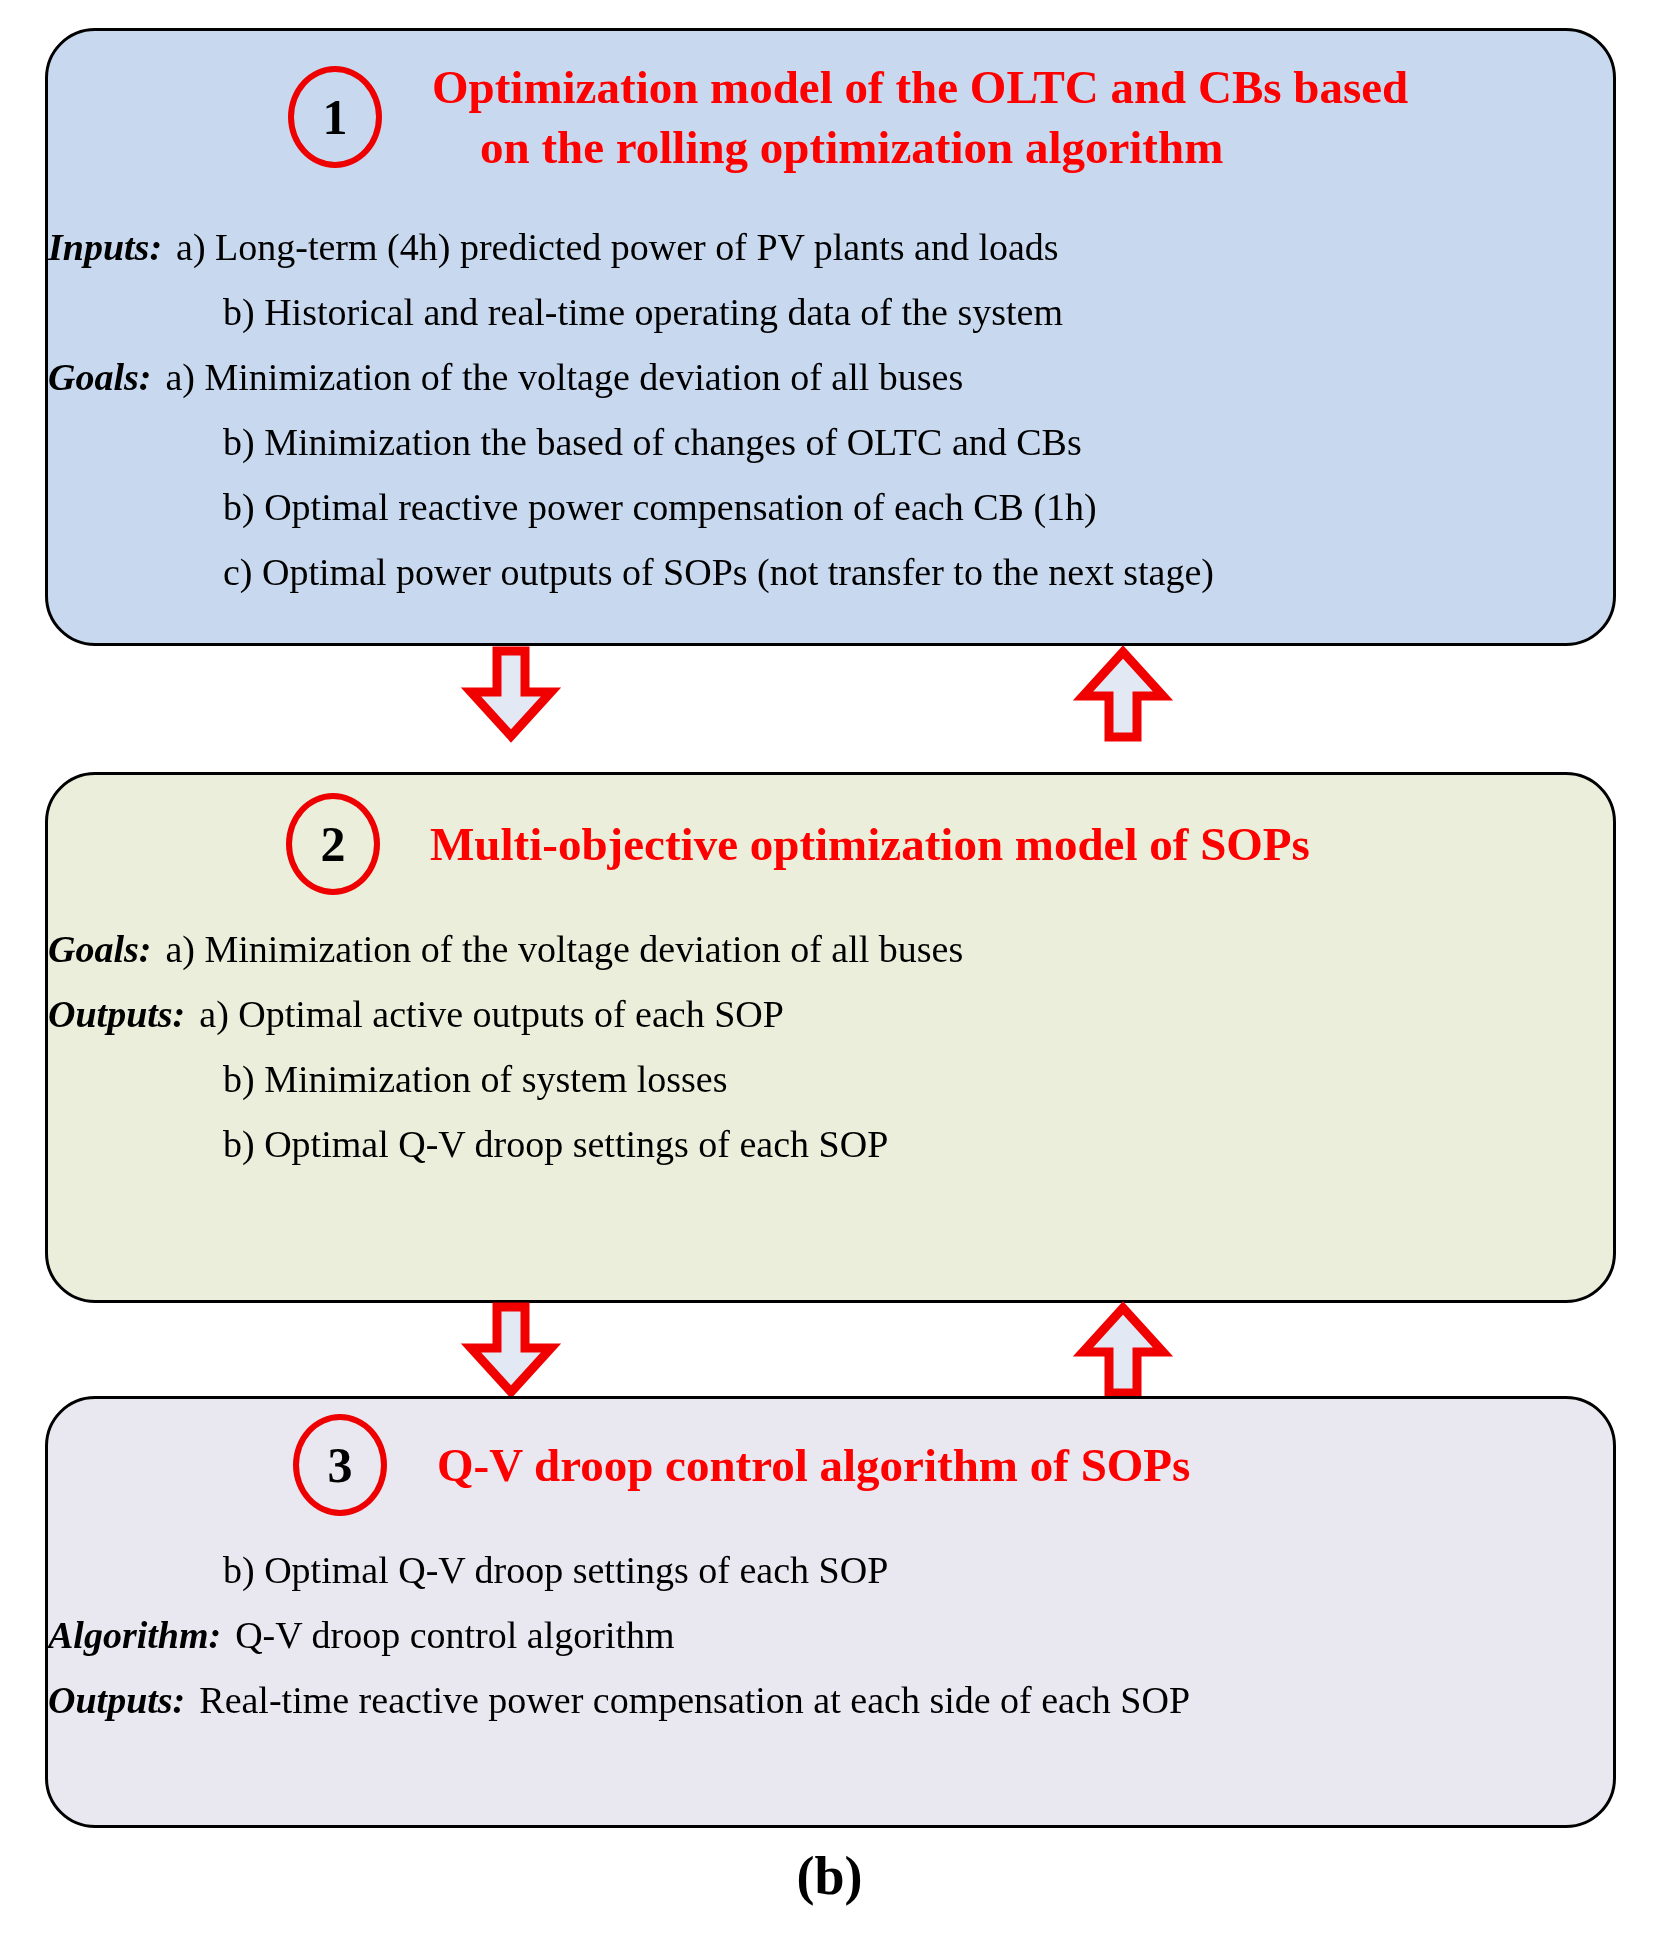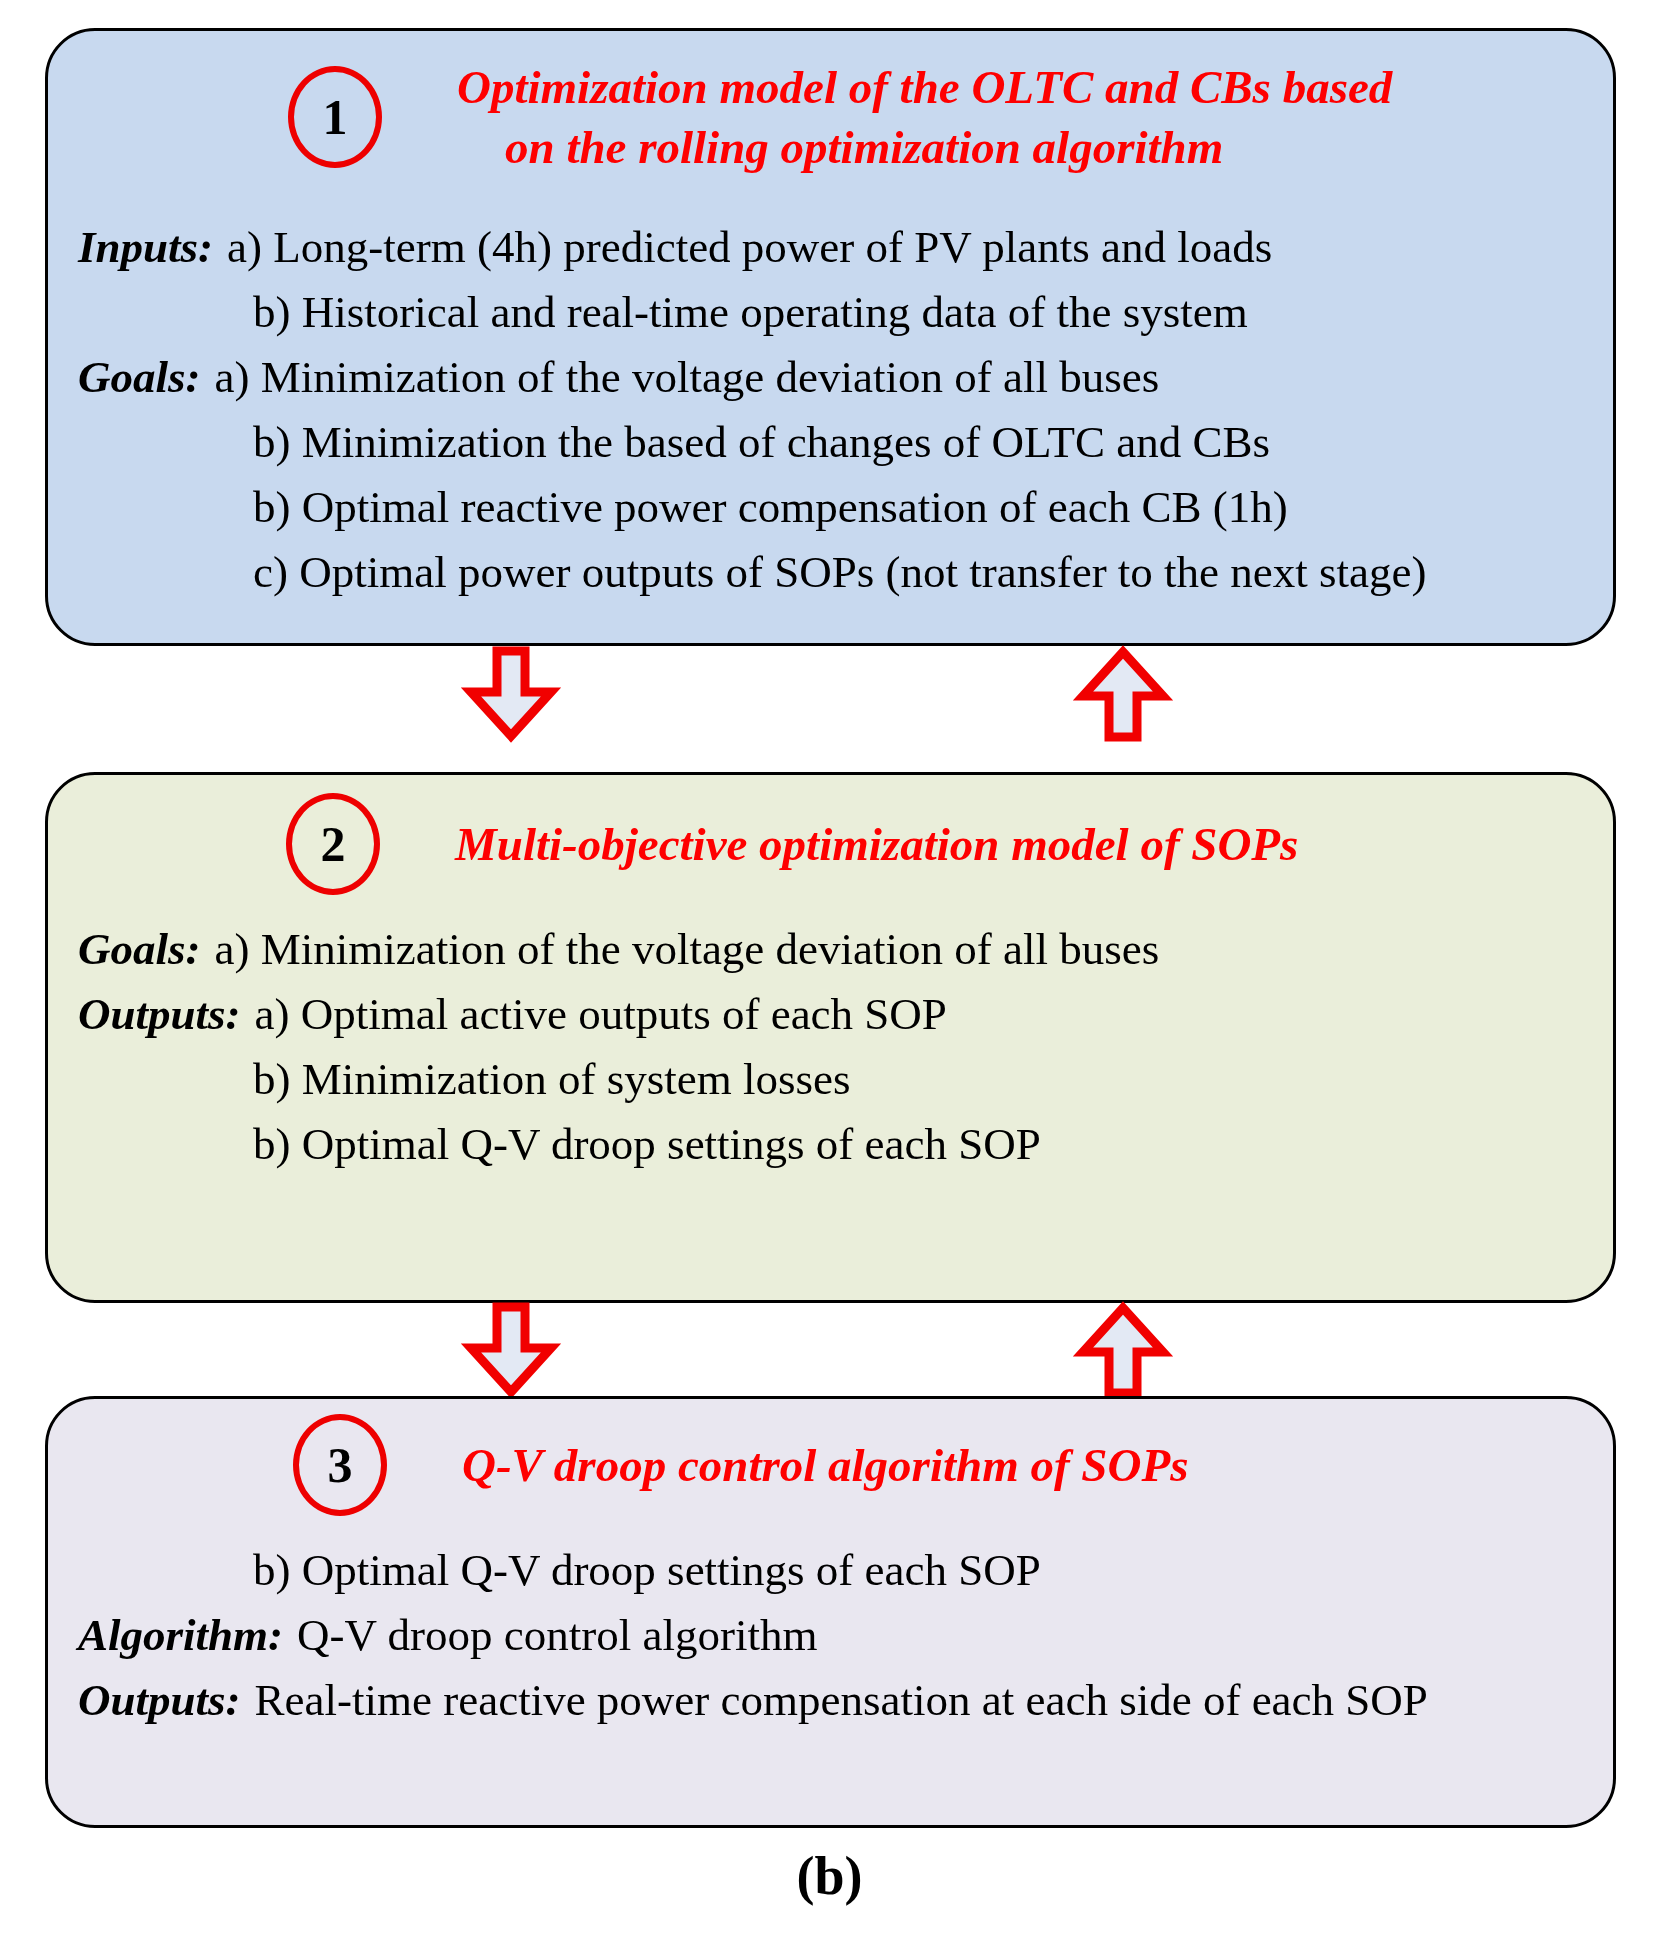--- a/index.html
+++ b/index.html
@@ -21,26 +21,26 @@
   .box2 .titlerow { padding:18px 0 0 238px; }
   .box3 .titlerow { padding:15px 0 0 245px; }
 
   .circle {
     width:82px; height:90px; border:6px solid #ee0000; border-radius:50%;
     display:flex; align-items:center; justify-content:center;
     font-weight:bold; font-size:50px; color:#000; flex:0 0 auto;
     background:transparent;
   }
   .title {
-    margin-left:75px; color:#fe0000; font-weight:bold; font-style:italic;
+    margin-left:50px; color:#fe0000; font-weight:bold; 
     font-size:47px; line-height:60px; white-space:nowrap;
   }
   .box1 .title div:nth-child(2) { padding-left:48px; }
 
-  .body { font-size:45px; line-height:65px; padding-left:30px; }
+  .body { font-size:38px; line-height:65px; }
   .box1 .body { margin-top:38px; }
   .box2 .body { margin-top:22px; }
   .box3 .body { margin-top:22px; }
   .line { white-space:nowrap; }
   .line.cont { padding-left:175px; }
   .lbl { font-weight:bold; font-style:italic; margin-right:14px; }
   .lbl:empty { display:none; margin:0; }
 
   .arrow { position:absolute; width:92px; height:96px; }
   .arr-d1 { left:465px;  top:646px; }

